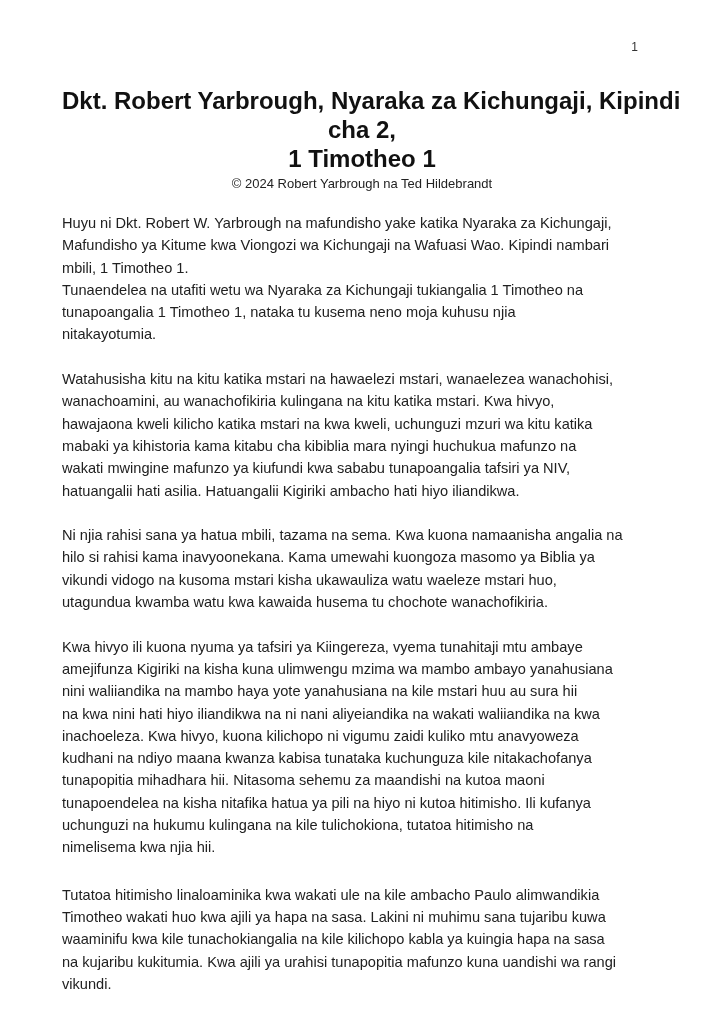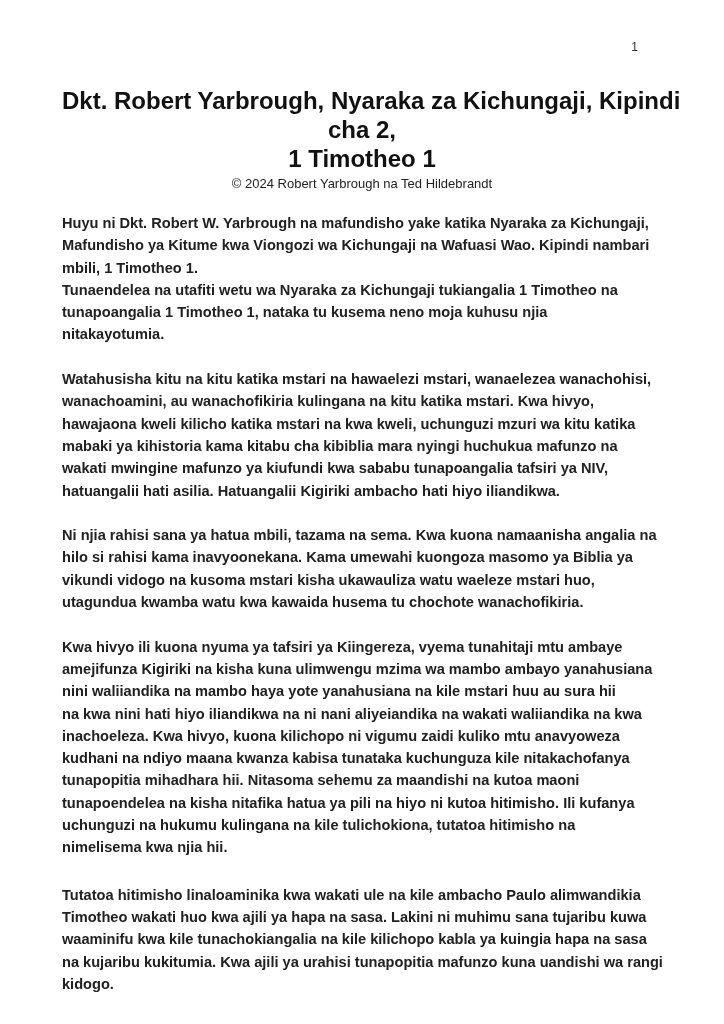--- a/index.html
+++ b/index.html
@@ -42,21 +42,21 @@
   }
   .body-text {
     position: absolute;
     top: 212px;
     left: 62px;
     width: 620px;
     font-size: 14.6px;
     line-height: 22.3px;
     color: #212121;
   }
-  .paragraph { margin-bottom: 22.3px; font-weight: bold; }
+  .paragraph { margin-bottom: 22.3px; }
   .paragraph:last-child { margin-bottom: 0; margin-top: 25px; }
   .line { white-space: nowrap; }
 </style>
 </head>
 <body>
 
 <div class="page">
   <div class="page-number">1</div>
 
   <div class="title">
@@ -100,16 +100,16 @@
         <div class="line">tunapopitia mihadhara hii. Nitasoma sehemu za maandishi na kutoa maoni</div>
         <div class="line">tunapoendelea na kisha nitafika hatua ya pili na hiyo ni kutoa hitimisho. Ili kufanya</div>
         <div class="line">uchunguzi na hukumu kulingana na kile tulichokiona, tutatoa hitimisho na</div>
         <div class="line">nimelisema kwa njia hii.</div>
       </div>
       <div class="paragraph">
         <div class="line">Tutatoa hitimisho linaloaminika kwa wakati ule na kile ambacho Paulo alimwandikia</div>
         <div class="line">Timotheo wakati huo kwa ajili ya hapa na sasa. Lakini ni muhimu sana tujaribu kuwa</div>
         <div class="line">waaminifu kwa kile tunachokiangalia na kile kilichopo kabla ya kuingia hapa na sasa</div>
         <div class="line">na kujaribu kukitumia. Kwa ajili ya urahisi tunapopitia mafunzo kuna uandishi wa rangi</div>
-        <div class="line">kidogo.</div>
+        <div class="line">vikundi.</div>
       </div>
     </div>
 </div>
 
 </body></html>

